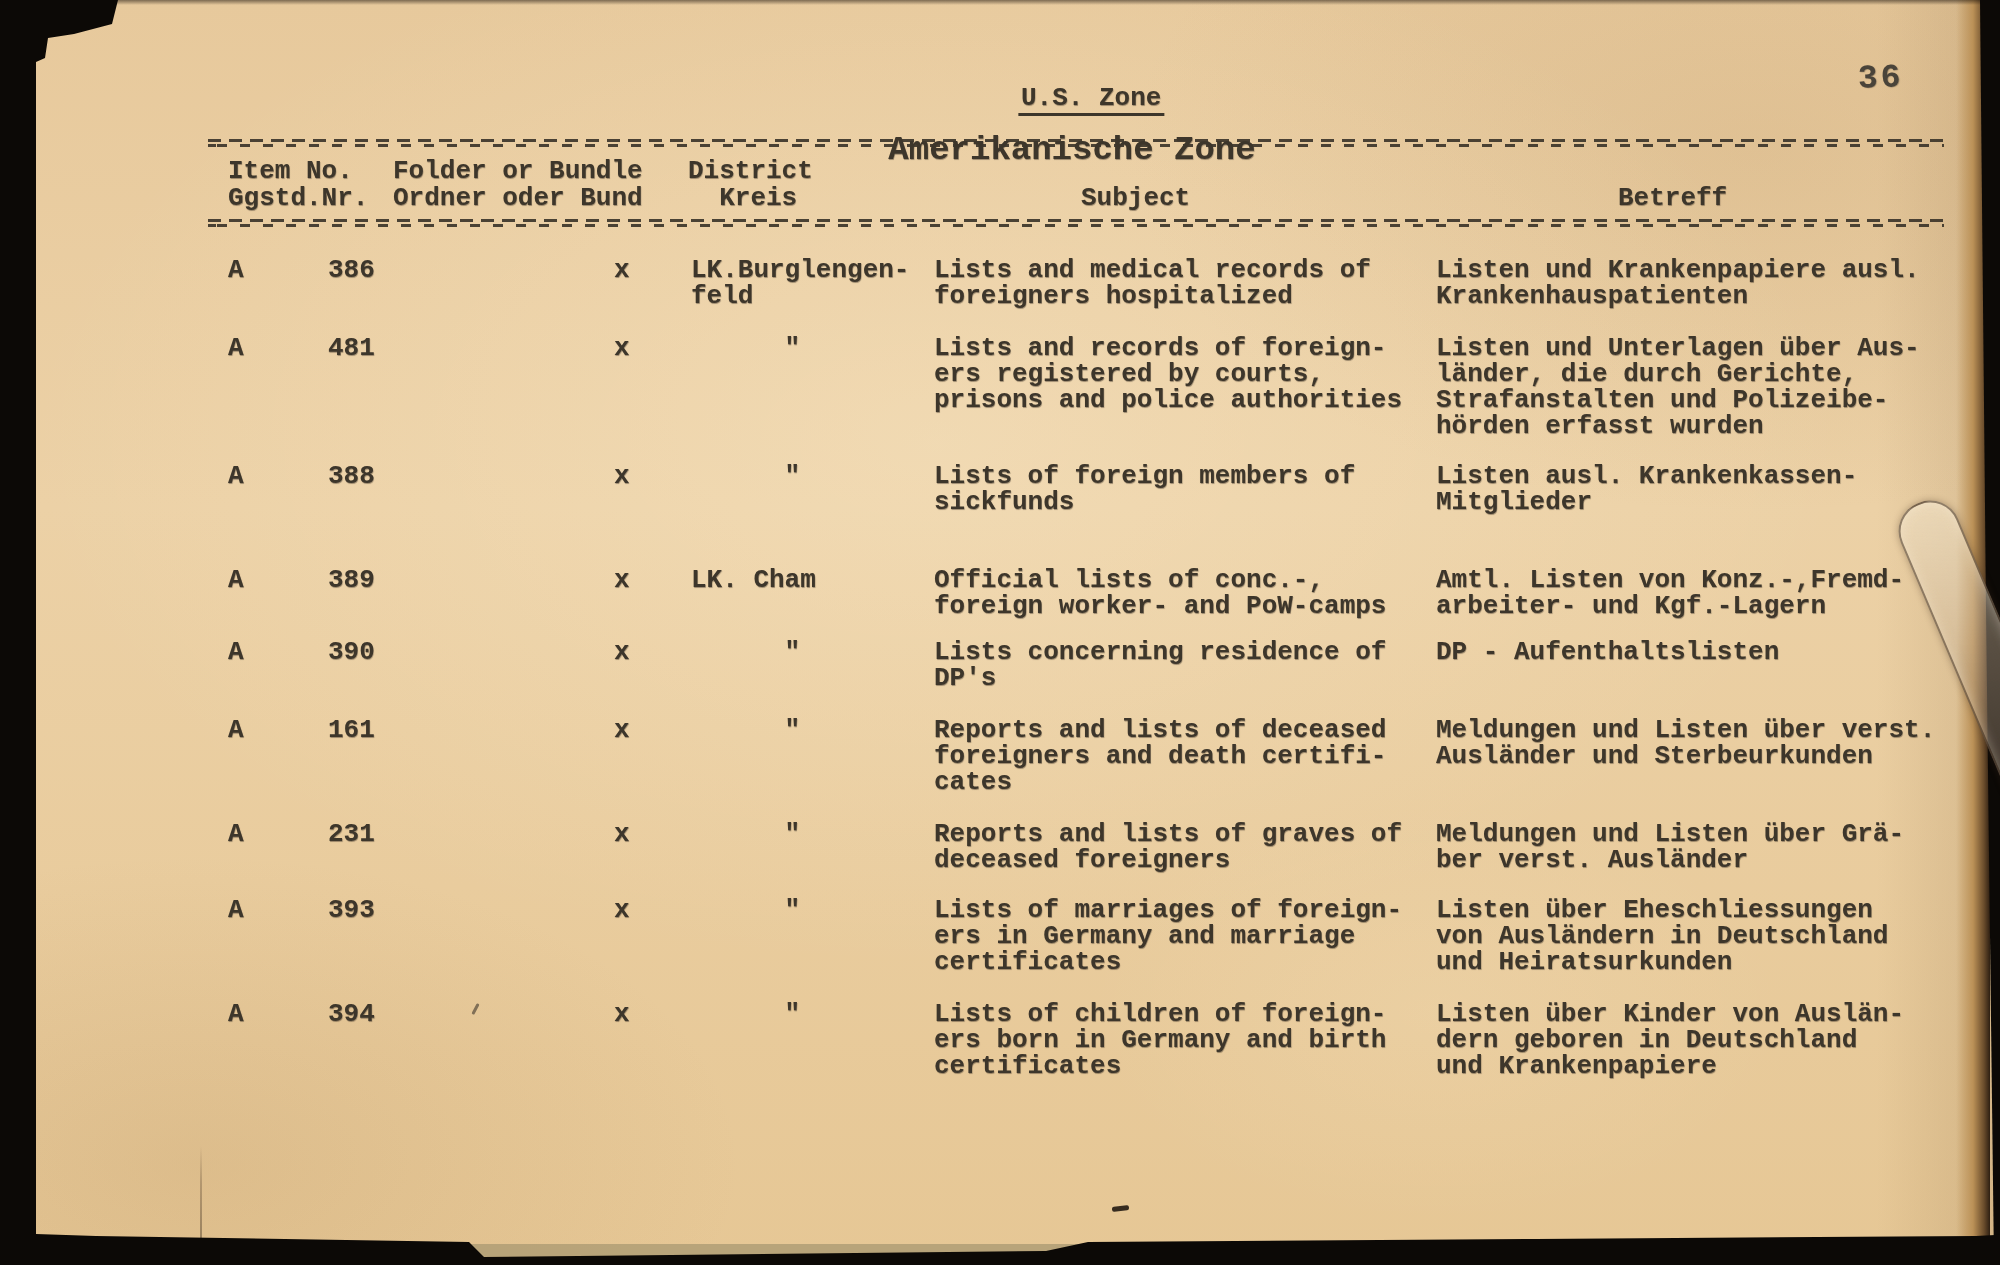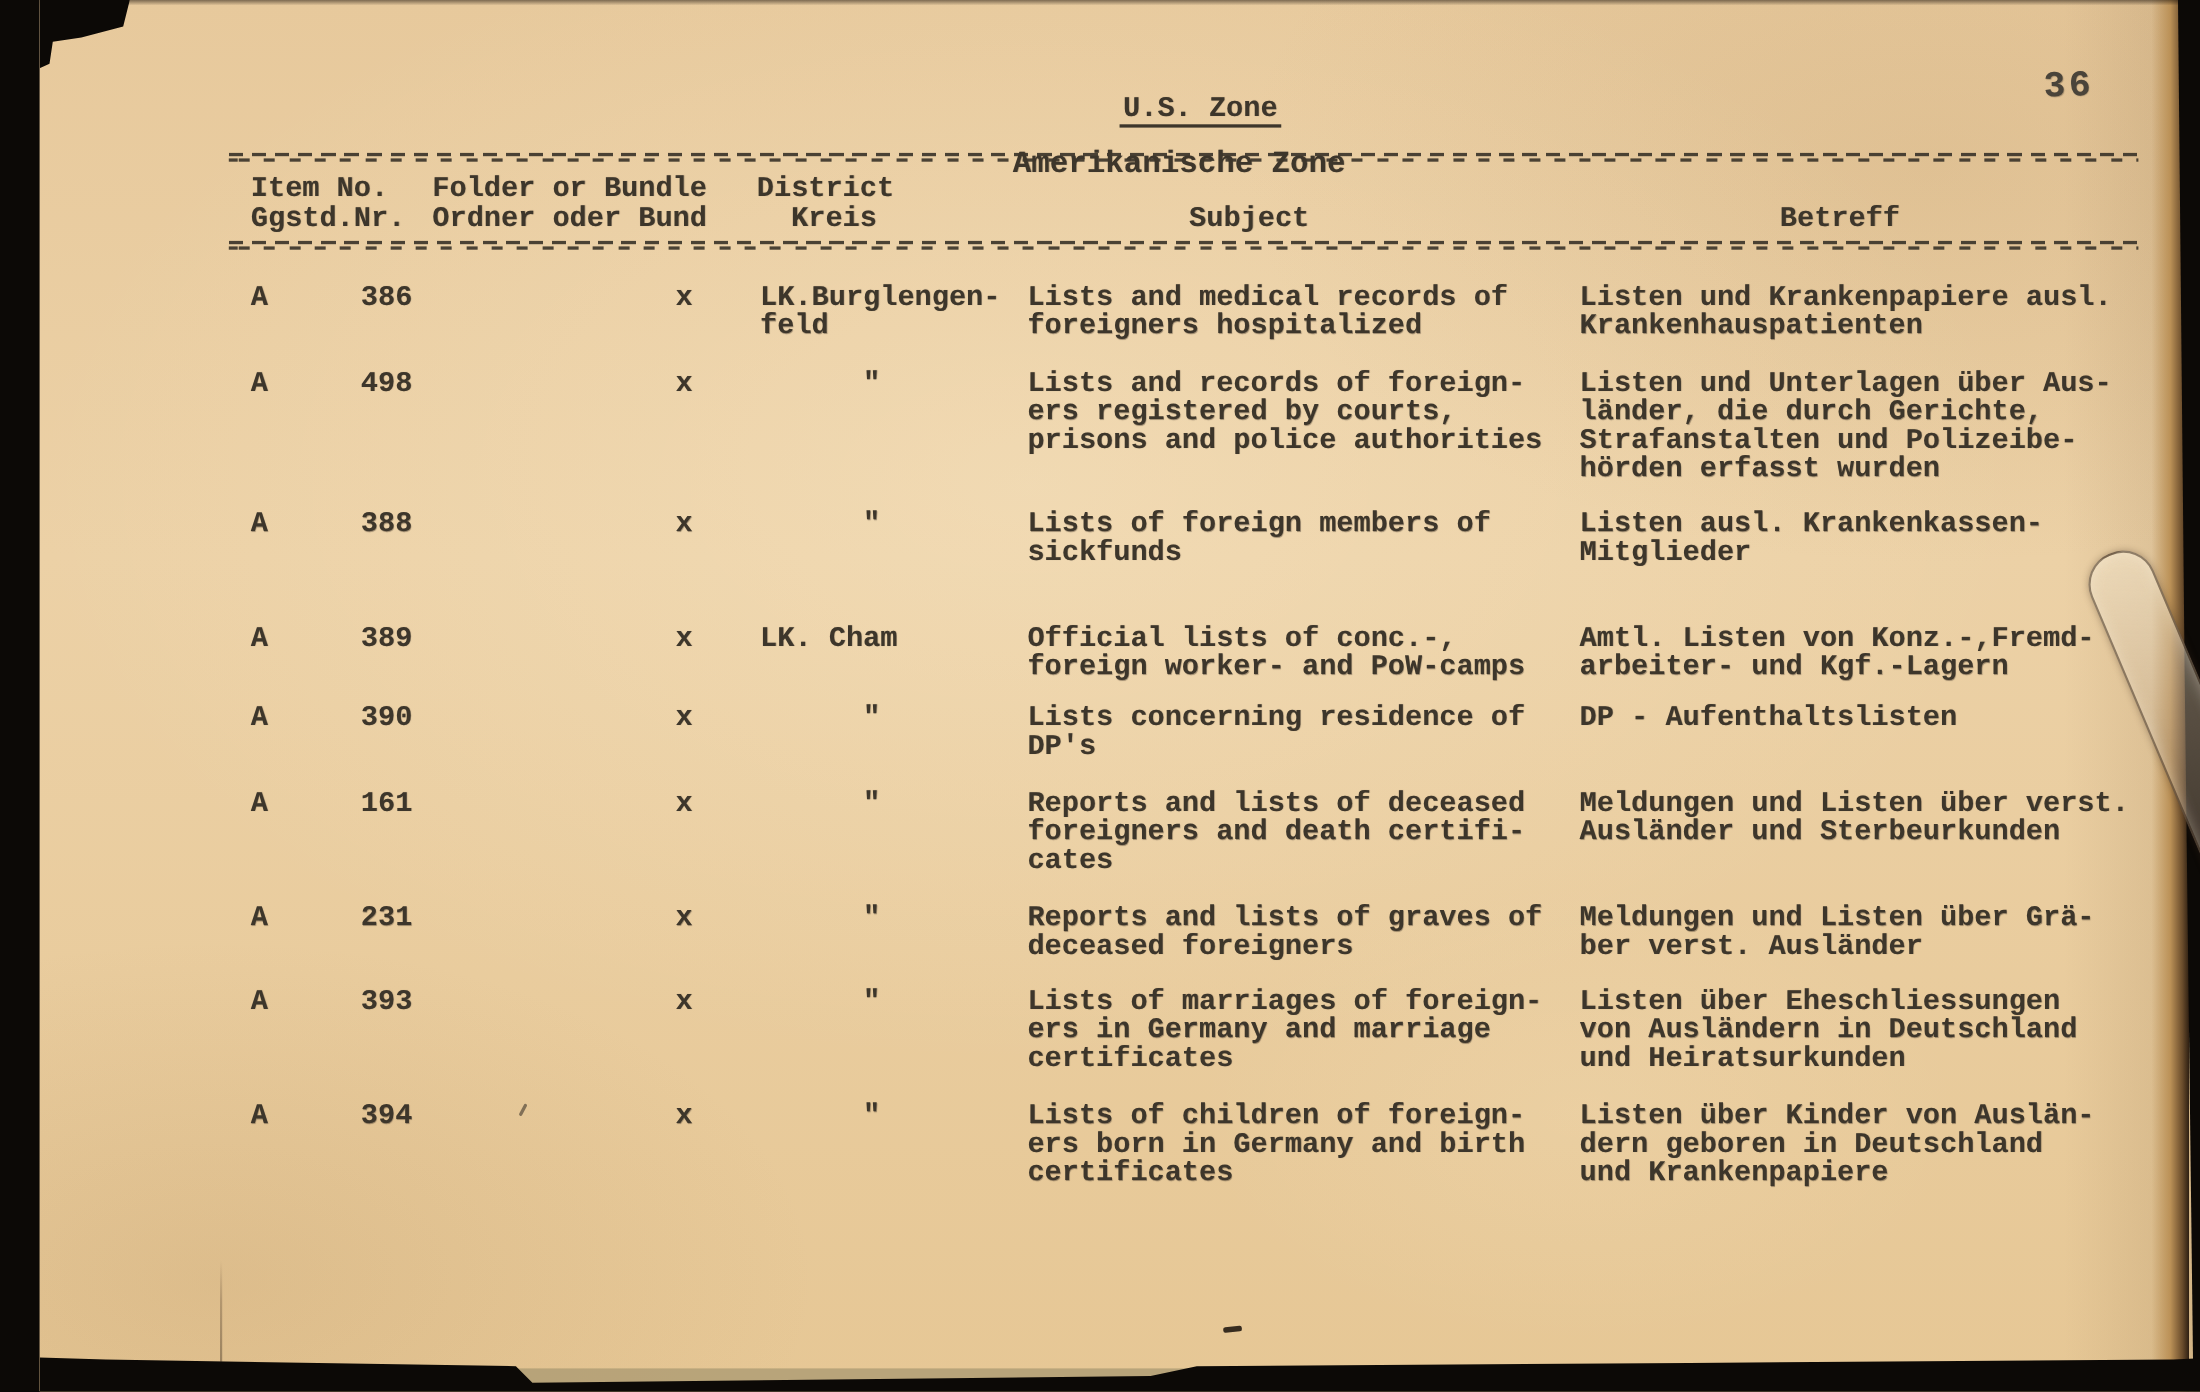--- a/index.html
+++ b/index.html
@@ -17,21 +17,21 @@
     margin-left: 36px;
   }
   .typed{position:absolute;white-space:pre;font-size:26px;line-height:27px;
          text-shadow:0.5px 0.5px 0.7px rgba(62,52,40,0.45);}
   
   .title-block{position:absolute;left:1036px;top:66px;transform:translateX(-50%);
                text-align:center;white-space:pre;}
   .title-main{display:inline-block;font-size:26px;line-height:28px;
               border-bottom:3px solid currentColor;padding:0 3px 1px;
               text-shadow:0.5px 0.5px 0.7px rgba(62,52,40,0.45);}
-  .title-sub{font-size:28px;line-height:30px;margin-top:1px;
+  .title-sub{font-size:34px;line-height:30px;margin-top:1px;
              text-shadow:0.5px 0.5px 0.7px rgba(62,52,40,0.45);}
   .page-number{position:absolute;left:1822px;top:60px;font-size:33px;line-height:38px;
                letter-spacing:3px;color:#4a443a;transform:rotate(-2deg);
                text-shadow:0.6px 0.6px 1px rgba(62,52,40,0.4);}
   
   .rule{position:absolute;left:172px;width:1736px;height:9px;color:var(--ink,#3d362b);
         background-image:
           repeating-linear-gradient(90deg,currentColor 0 13px,transparent 13px 21px),
           repeating-linear-gradient(90deg,currentColor 0 10px,transparent 10px 23px);
         background-size:100% 3px,100% 3px;
@@ -119,21 +119,21 @@
         <div class="cell">x</div>
         <div class="cell">LK.Burglengen-
 feld</div>
         <div class="cell">Lists and medical records of
 foreigners hospitalized</div>
         <div class="cell">Listen und Krankenpapiere ausl.
 Krankenhauspatienten</div>
       </div>
       <div class="row">
         <div class="cell">A</div>
-        <div class="cell">498</div>
+        <div class="cell">481</div>
         <div class="cell">x</div>
         <div class="cell">      "</div>
         <div class="cell">Lists and records of foreign-
 ers registered by courts,
 prisons and police authorities</div>
         <div class="cell">Listen und Unterlagen über Aus-
 länder, die durch Gerichte,
 Strafanstalten und Polizeibe-
 hörden erfasst wurden</div>
       </div>

